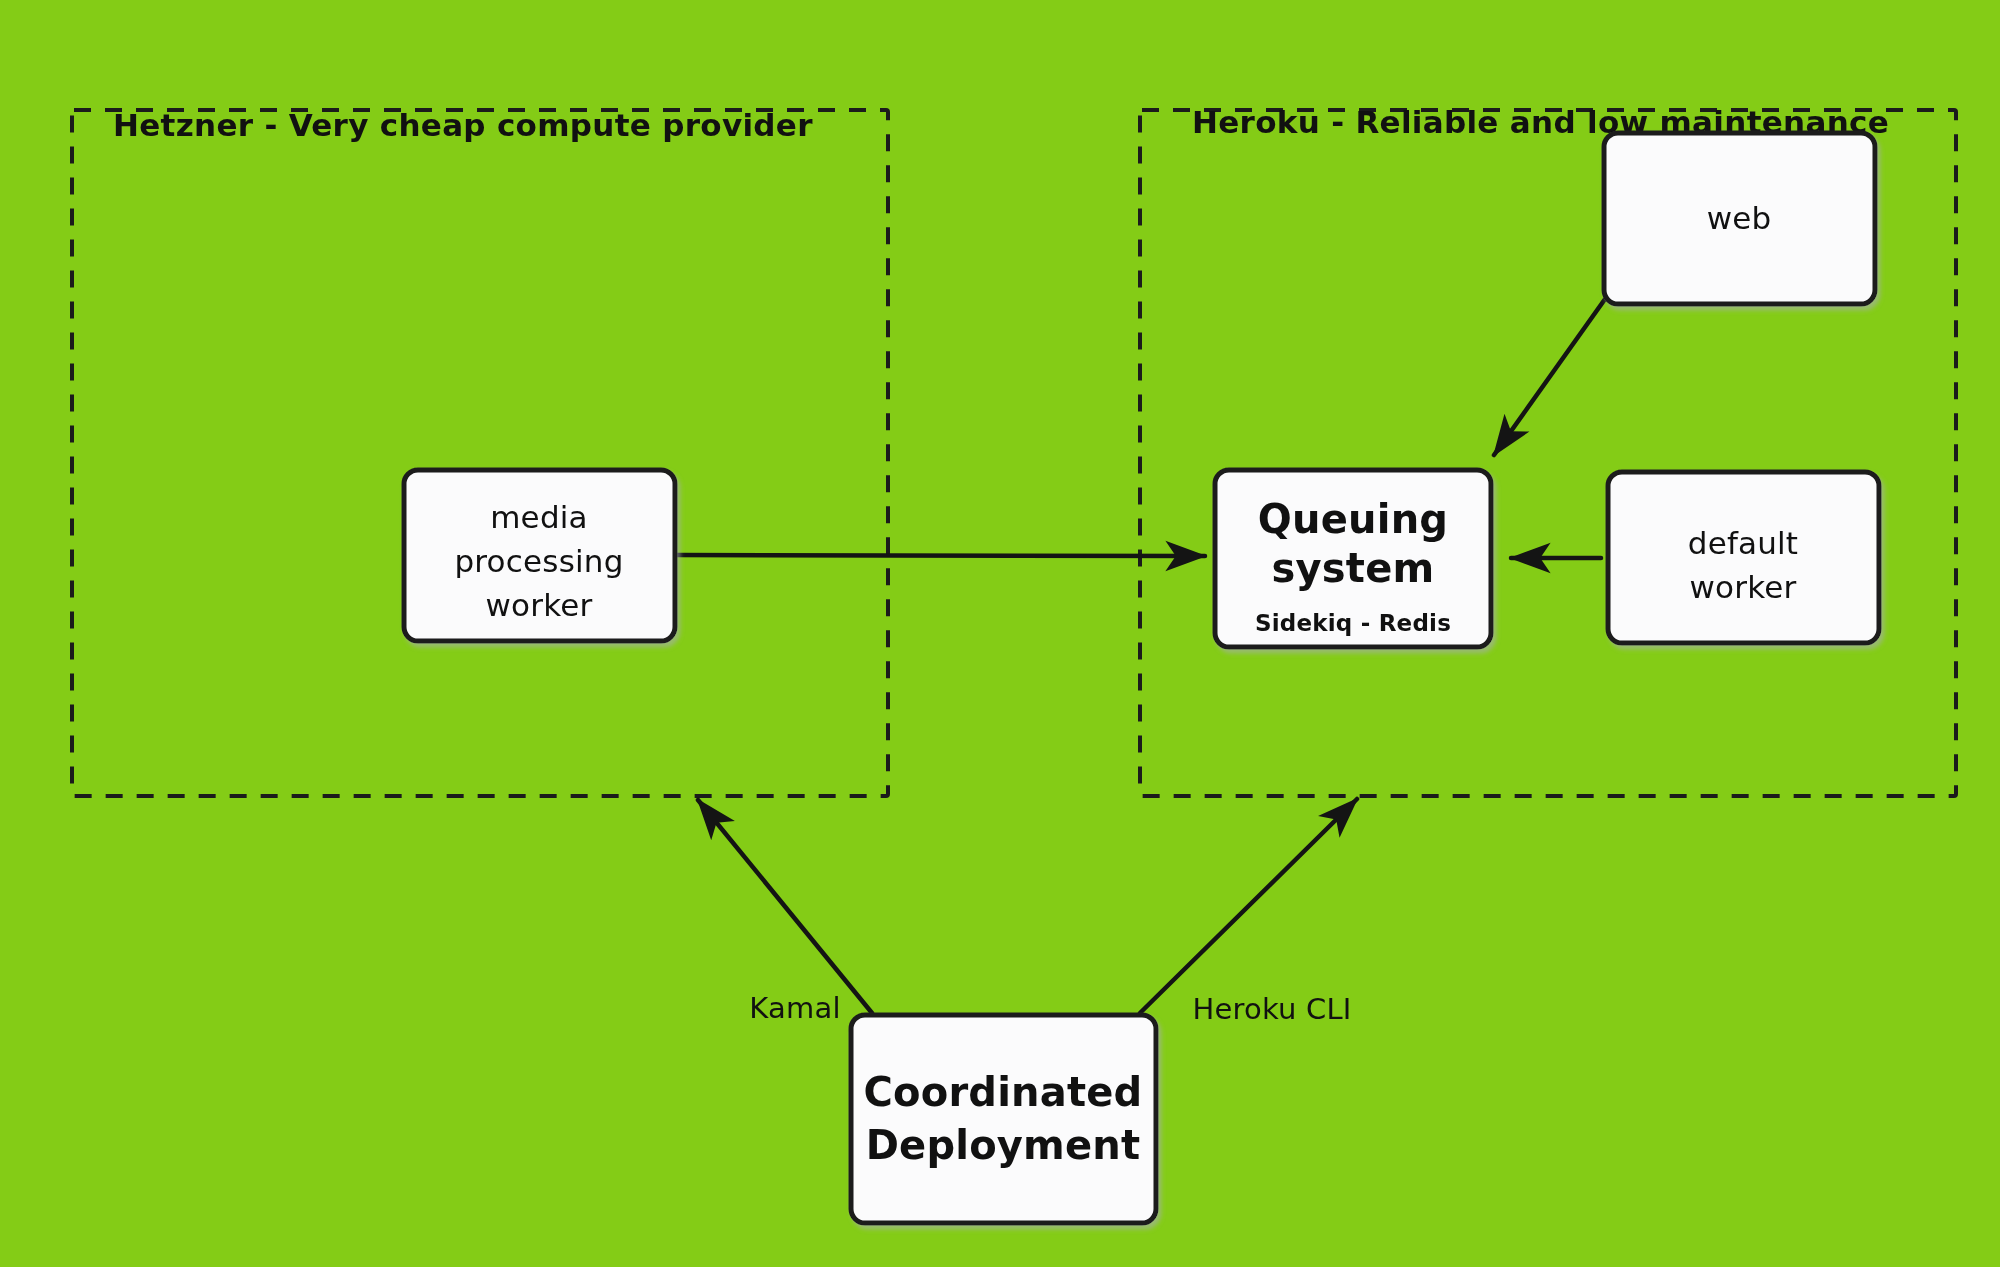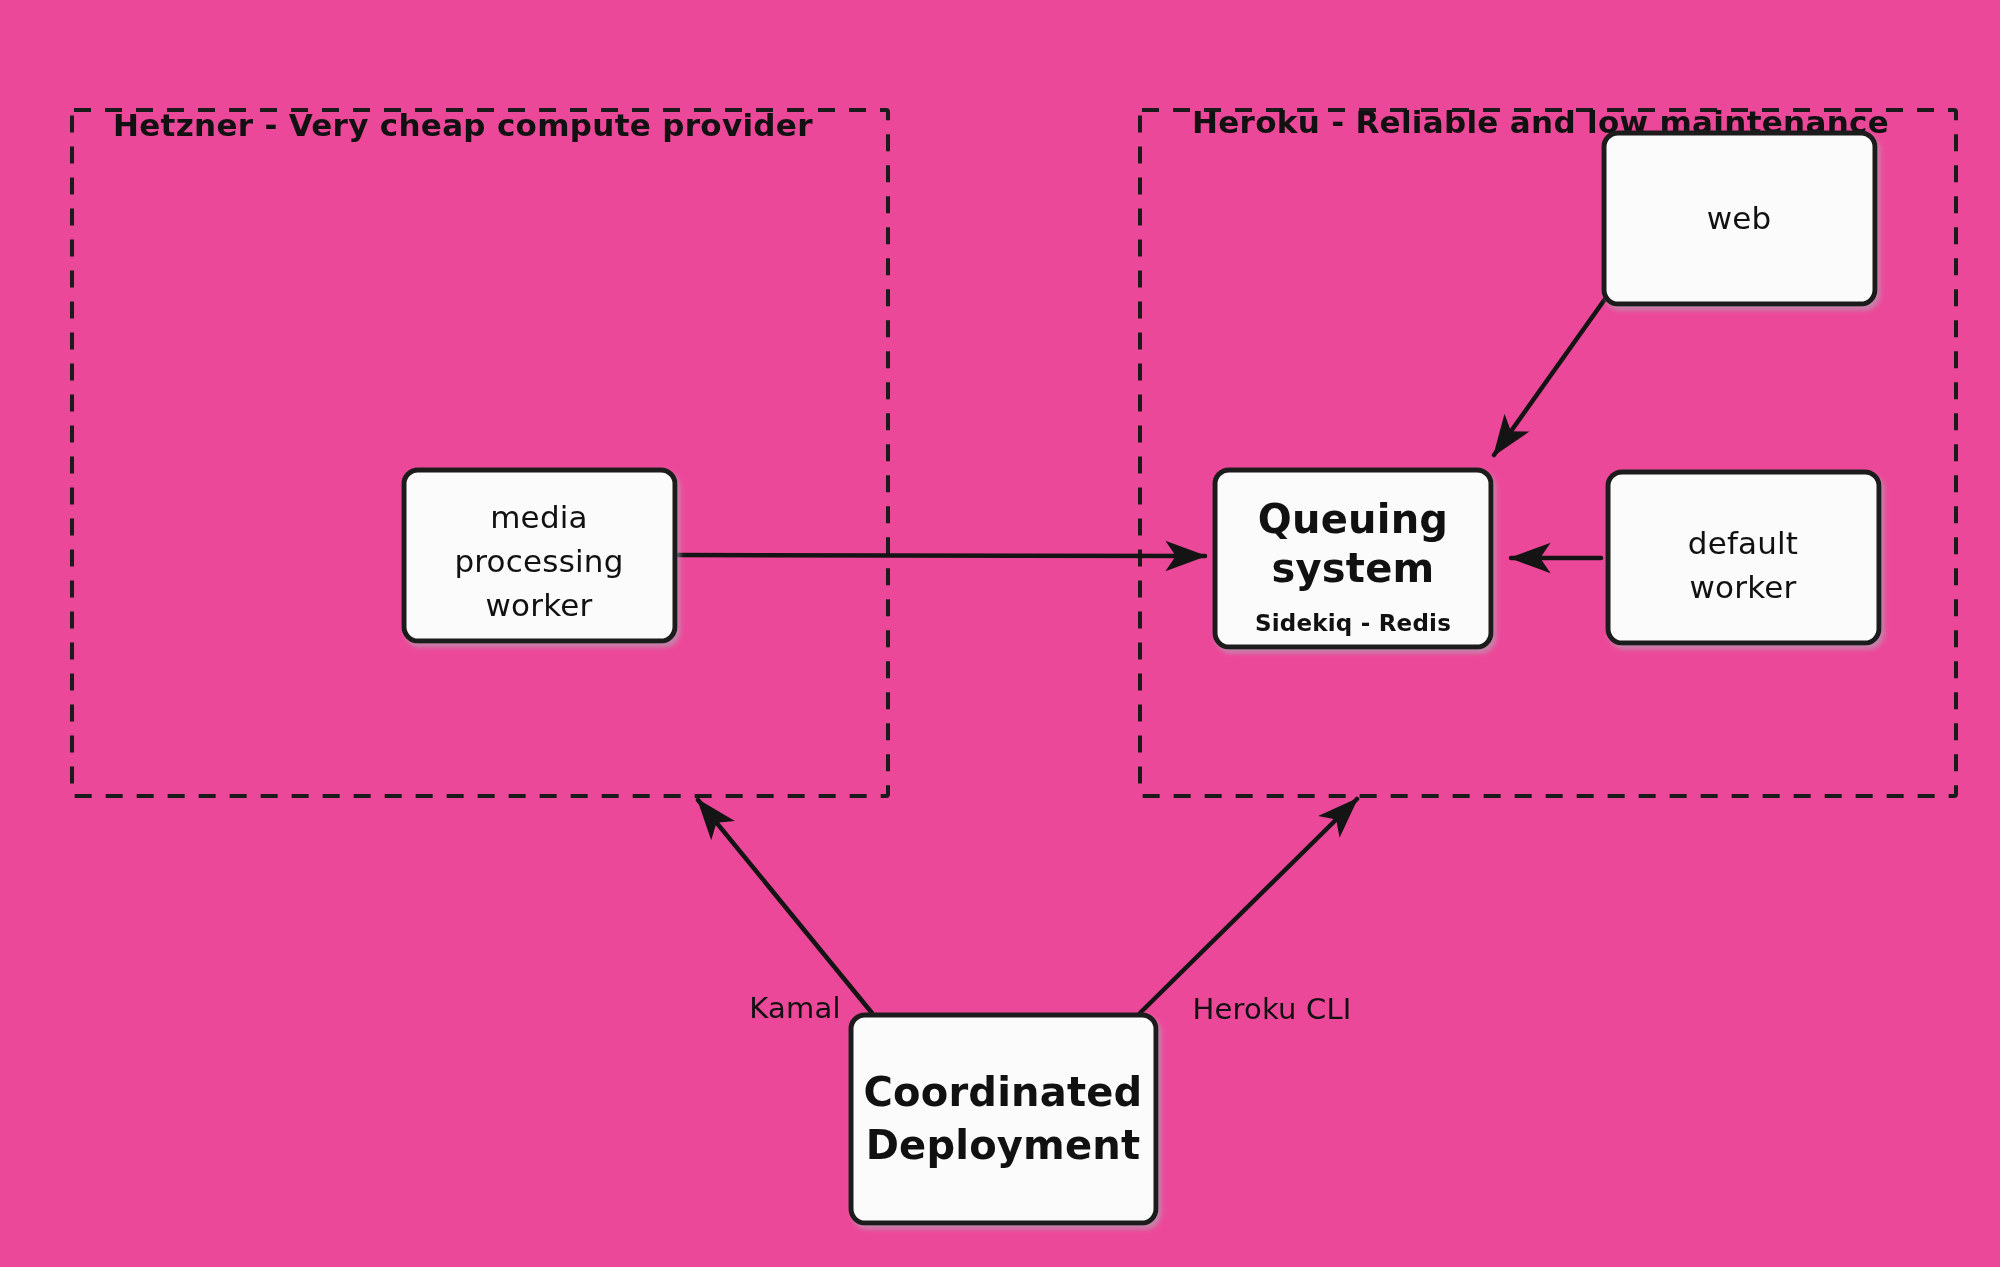--- a/index.html
+++ b/index.html
@@ -10,21 +10,21 @@
   body {
     width: 2000px;
     height: 1267px;
     overflow: hidden;
     font-family: "DejaVu Sans", sans-serif;
   }
   #canvas {
     position: relative;
     width: 2000px;
     height: 1267px;
-    background: #ec4899;
+    background: #84cc16;
   }
   svg.diagram {
     position: absolute;
     left: 0;
     top: 0;
     width: 2000px;
     height: 1267px;
   }
   .group-rect {
     fill: none;

